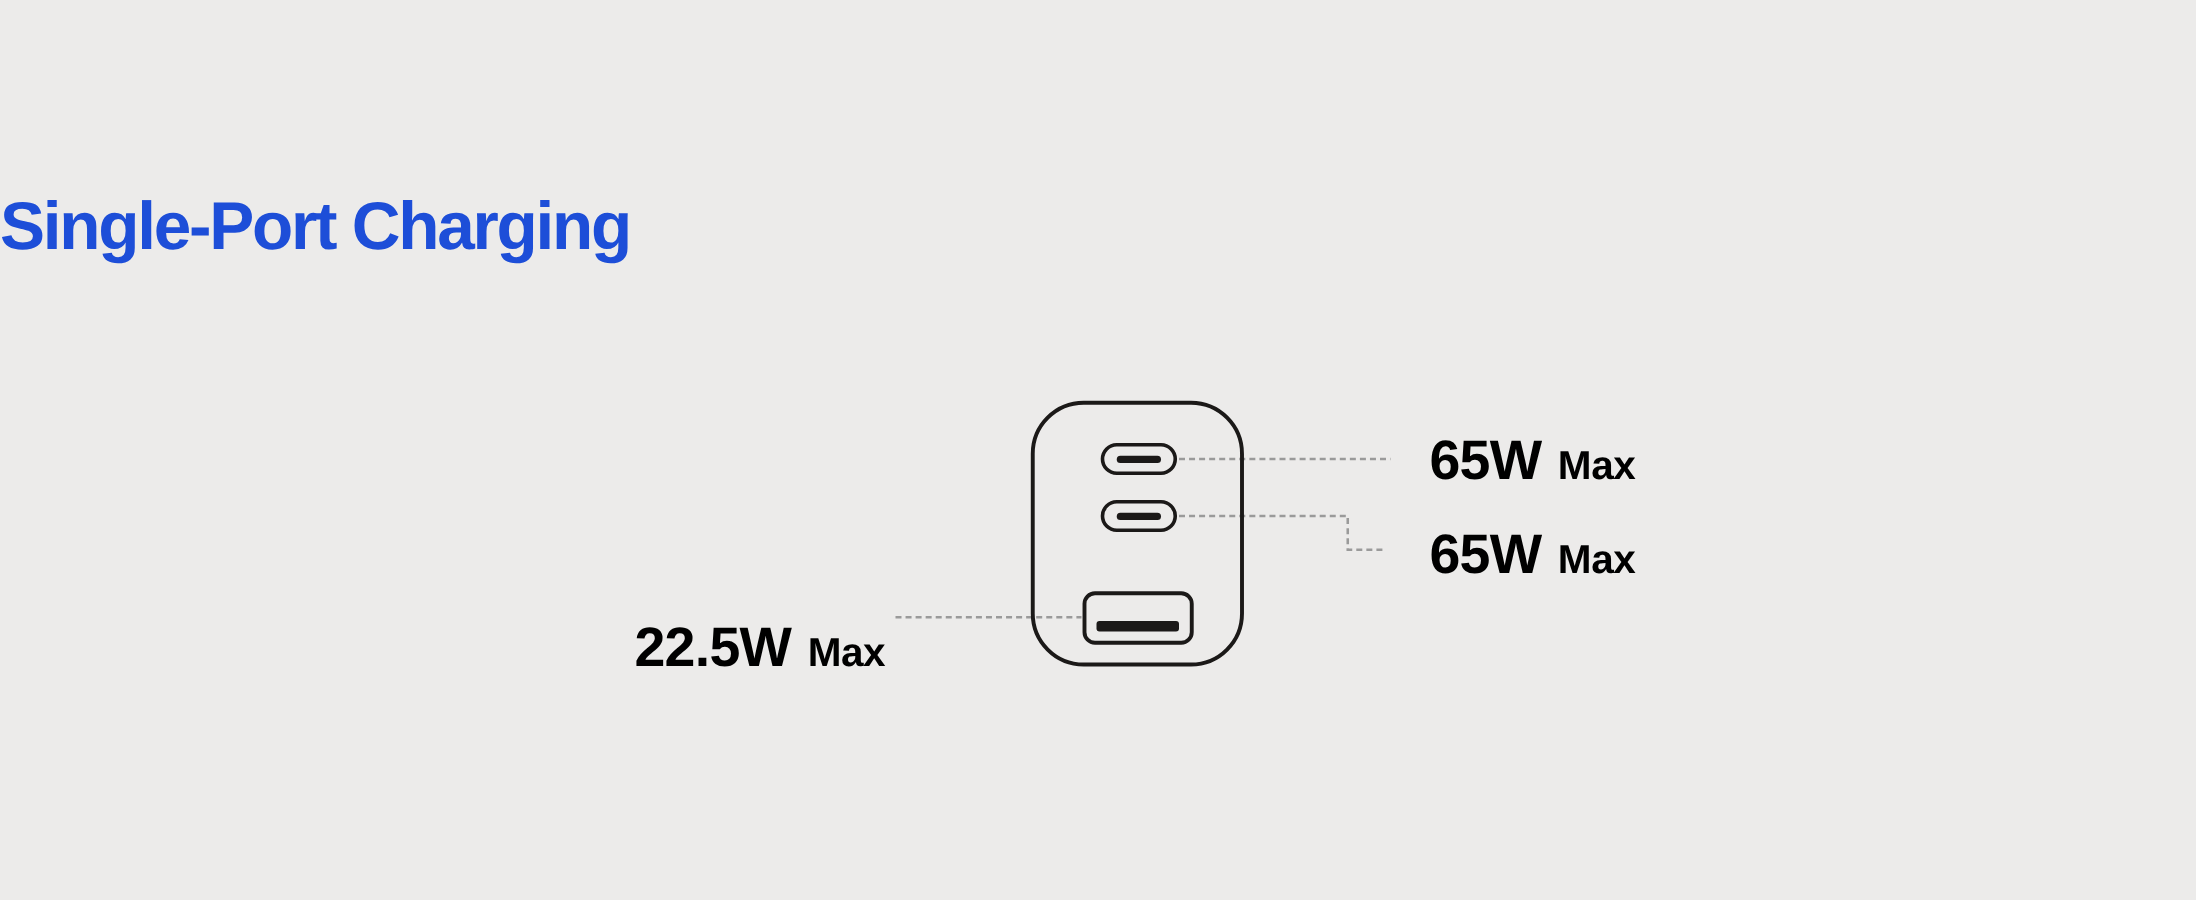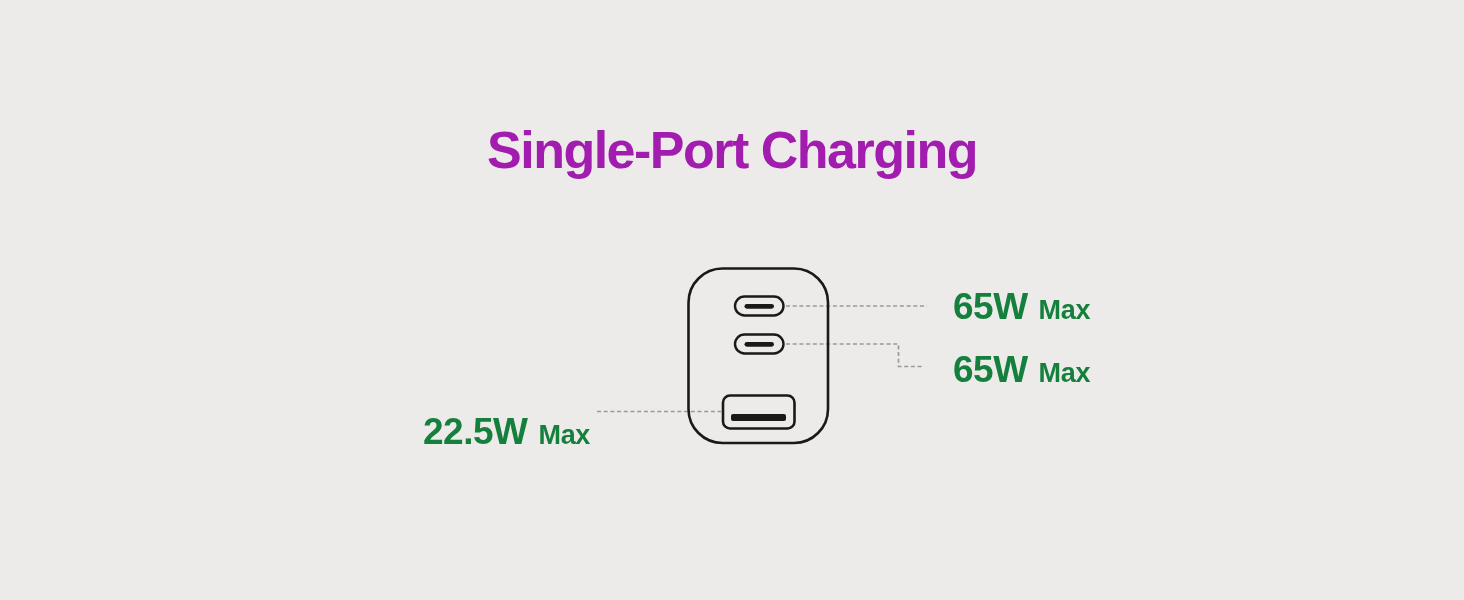--- a/index.html
+++ b/index.html
@@ -14,37 +14,37 @@
     height: 600px;
     background: #ECEBEA;
     overflow: hidden;
   }
   .title {
     position: absolute;
     top: 129px;
     left: 0;
     width: 100%;
     margin: 0;
-    text-align: center;
-    font-size: 52px;
+    text-align: left;
+    font-size: 45px;
     line-height: 43px;
     font-weight: 700;
     letter-spacing: -1.5px;
-    color: #a21caf;
+    color: #1d4ed8;
   }
   .diagram {
     position: absolute;
     top: 0;
     left: 0;
   }
   .port-label {
     position: absolute;
     white-space: nowrap;
     line-height: 38px;
-    color: #15803d;
+    color: #000000;
   }
   .port-label .power {
     font-size: 37px;
     font-weight: 700;
     letter-spacing: -0.5px;
   }
   .port-label .qualifier {
     font-size: 27px;
     font-weight: 700;
     margin-left: 11px;

